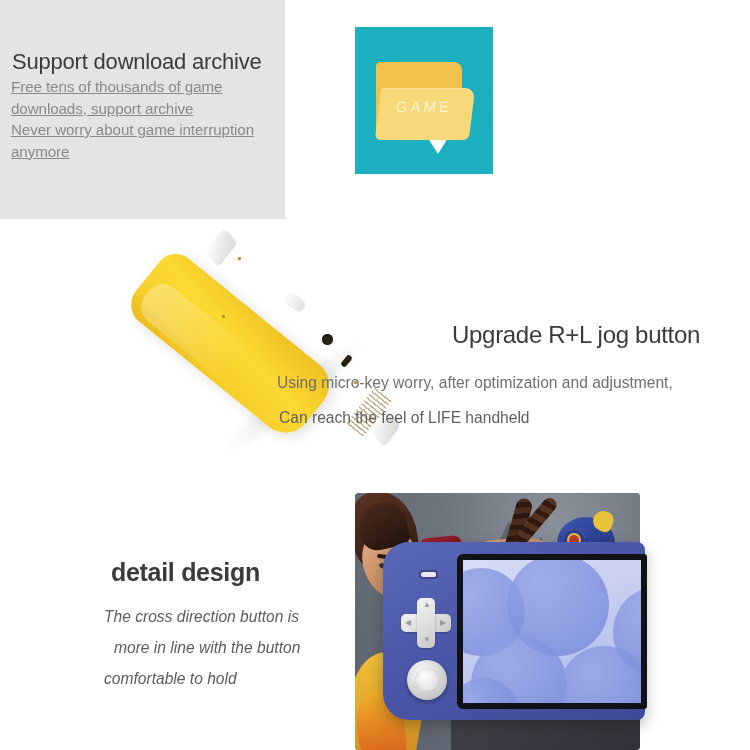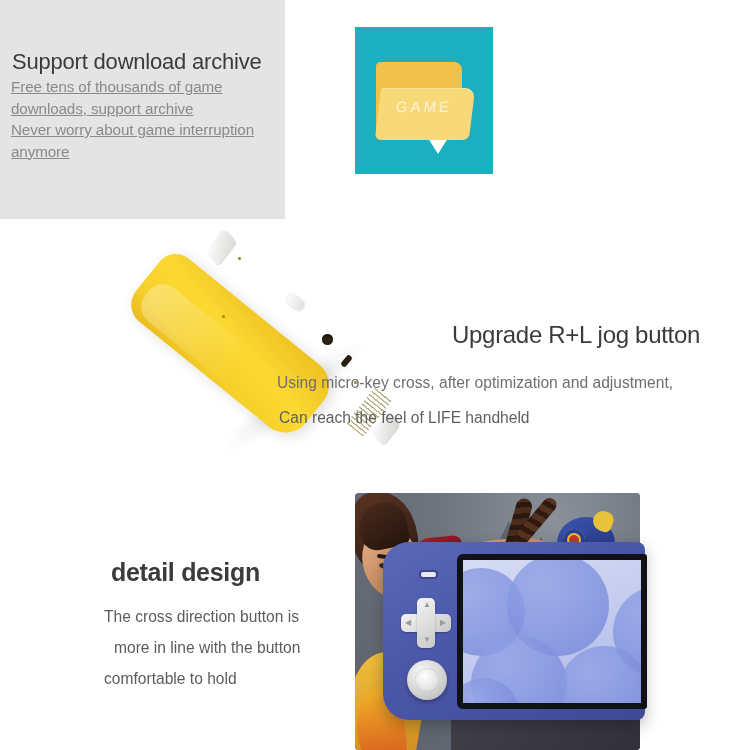--- a/index.html
+++ b/index.html
@@ -304,21 +304,21 @@
   }
   .s3-body {
     position: absolute;
     left: 104px;
     top: 601px;
     width: 260px;
     font-size: 15.6px;
     line-height: 31px;
     color: #5c5c5c;
   }
-  .s3-body div { white-space: nowrap; }
+  .s3-body div { white-space: nowrap; font-style: italic; }
   .s3-body .indent { padding-left: 10px; }
 
   
   .photo {
     position: absolute;
     left: 355px;
     top: 493px;
     width: 285px;
     height: 257px;
     border-radius: 4px;
@@ -607,21 +607,21 @@
     <div class="pinhole-a"></div>
     <div class="pinhole-b"></div>
     <div class="pinhole-c"></div>
     <div class="port-jack"></div>
     <div class="port-usb"></div>
     <div class="speaker-grille"></div>
   </div>
 </div>
 
 <div class="s2-heading">Upgrade R+L jog button</div>
-<div class="s2-line1">Using micro-key cross, after optimization and adjustment,</div>
+<div class="s2-line1">Using micro-key worry, after optimization and adjustment,</div>
 <div class="s2-line2">Can reach the feel of LIFE handheld</div>
 
 <div class="s3-heading">detail design</div>
 
 <div class="s3-body">
   <div>The cross direction button is</div>
   <div class="indent"> more in line with the button</div>
   <div>comfortable to hold</div>
 </div>
 

